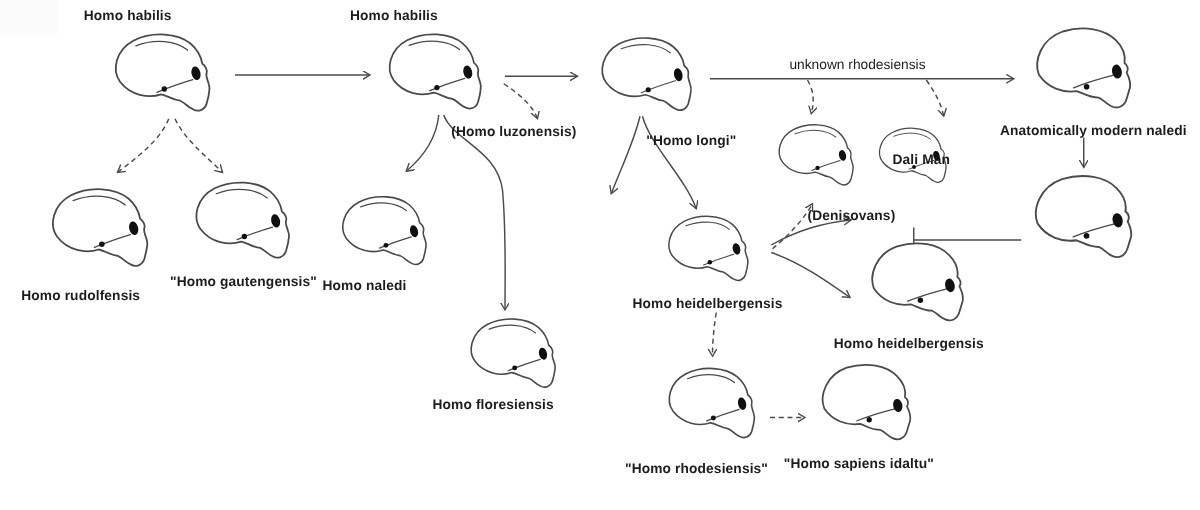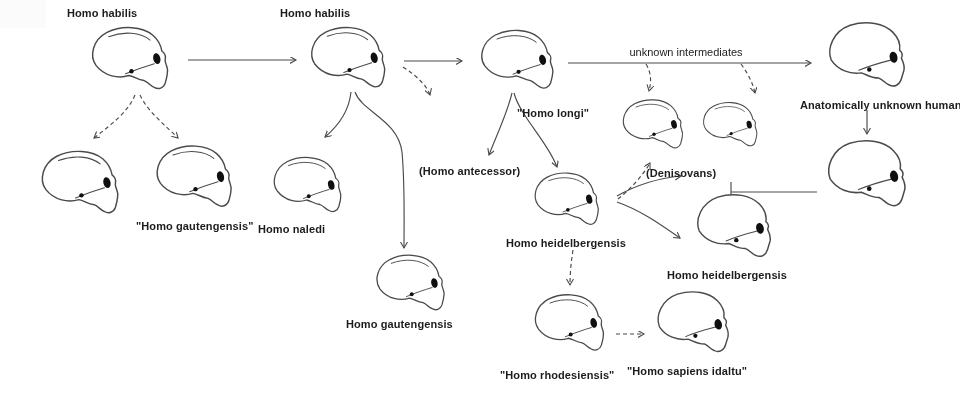--- a/index.html
+++ b/index.html
@@ -151,26 +151,28 @@
       </svg>
     </div>
   <div class="skull" style="left:648px;top:288px;width:98px;height:76px">
       <svg>
         <use href="#skull-modern"></use>
       </svg>
     </div>
 
   <div class="node-label" style="left:67px;top:7px">Homo habilis</div>
   <div class="node-label" style="left:280px;top:7px">Homo habilis</div>
-  <div class="edge-label" style="left:616px;top:46px">unknown intermediates</div>
+  <div class="edge-label" style="left:616px;top:46px">unknown rhodesiensis</div>
+  <div class="node-label" style="left:361px;top:100px">(Homo luzonensis)</div>
+  <div class="node-label" style="left:17px;top:231px">Homo rudolfensis</div>
   <div class="node-label" style="left:136px;top:220px">"Homo gautengensis"</div>
   <div class="node-label" style="left:258px;top:223px">Homo naledi</div>
-  <div class="node-label" style="left:346px;top:318px">Homo gautengensis</div>
-  <div class="node-label" style="left:419px;top:165px">(Homo antecessor)</div>
+  <div class="node-label" style="left:346px;top:318px">Homo floresiensis</div>
   <div class="node-label" style="left:506px;top:237px">Homo heidelbergensis</div>
   <div class="node-label" style="left:517px;top:107px">"Homo longi"</div>
+  <div class="node-label" style="left:714px;top:122px">Dali Man</div>
   <div class="node-label" style="left:646px;top:167px">(Denisovans)</div>
-  <div class="node-label" style="left:800px;top:99px">Anatomically unknown human</div>
+  <div class="node-label" style="left:800px;top:99px">Anatomically modern naledi</div>
   <div class="node-label" style="left:667px;top:269px">Homo heidelbergensis</div>
   <div class="node-label" style="left:500px;top:369px">"Homo rhodesiensis"</div>
   <div class="node-label" style="left:627px;top:365px">"Homo sapiens idaltu"</div>
 
 </div>
 
 </body></html>

